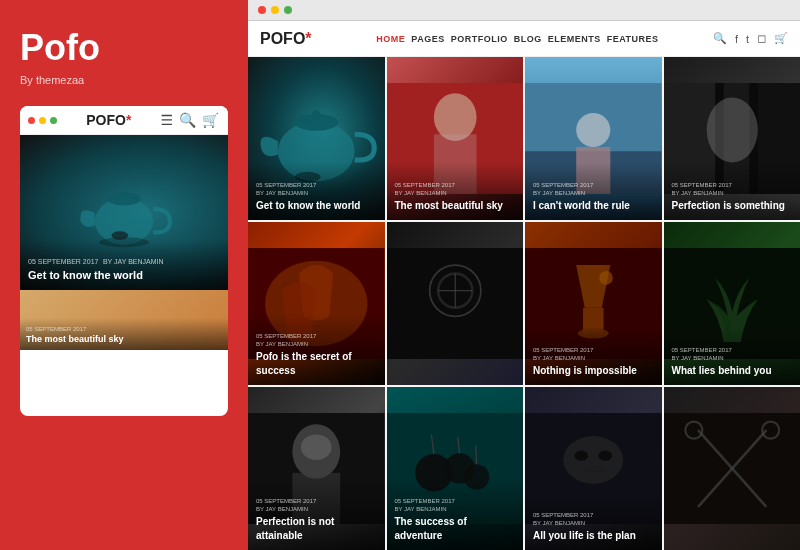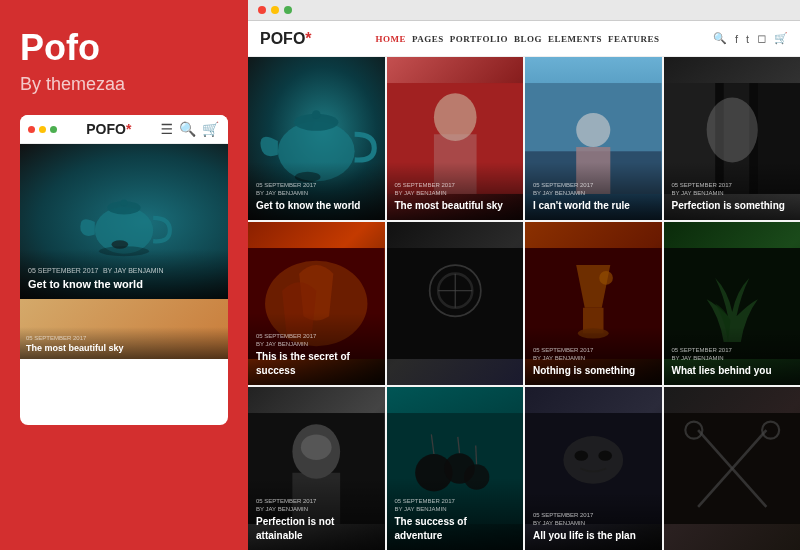--- a/index.html
+++ b/index.html
@@ -21,21 +21,21 @@
       line-height: 1;
     }
     .brand-subtitle {
       color: white;
       font-size: 22px;
       font-weight: 400;
       margin-top: 2px;
     }
     .brand-by {
       color: rgba(255,255,255,0.75);
-      font-size: 18px;
+      font-size: 11px;
       margin-top: 8px;
     }
 
     
     .mobile-preview {
       background: white;
       border-radius: 8px;
       margin-top: 20px;
       overflow: hidden;
       flex: 1;
@@ -128,21 +128,21 @@
       padding: 0 12px;
       height: 36px;
       border-bottom: 1px solid #eee;
       gap: 10px;
     }
     .site-logo {
       font-size: 16px; font-weight: 900; color: #222; margin-right: 10px;
     }
     .site-logo span { color: #d32f2f; }
     .site-nav-links {
-      display: flex; gap: 6px; flex: 1; justify-content: center; font-family: Liberation Serif, serif;
+      display: flex; gap: 6px; flex: 1; justify-content: center;
     }
     .site-nav-link {
       font-size: 9px; font-weight: 600; color: #333; text-transform: uppercase; letter-spacing: 0.5px;
     }
     .site-nav-link.active { color: #d32f2f; }
     .site-nav-right {
       display: flex; align-items: center; gap: 8px;
     }
     .site-nav-icon { font-size: 11px; color: #555; }
 
@@ -360,21 +360,21 @@
           <rect width="160" height="130" fill="#600"></rect>
           <ellipse cx="80" cy="65" rx="60" ry="50" fill="#c04000" opacity="0.7"></ellipse>
           <path d="M60 30 Q80 10 100 30 L95 80 Q80 90 65 80 Z" fill="#d04000" opacity="0.8"></path>
           <path d="M40 50 Q60 30 80 50 L75 100 Q60 110 45 100 Z" fill="#c03000" opacity="0.6"></path>
           <rect x="0" y="0" width="160" height="130" fill="rgba(0,0,0,0.35)"></rect>
         </svg>
       </div>
       <div class="grid-overlay">
         <span class="grid-date">05 SEPTEMBER 2017</span>
         <span class="grid-author">BY JAY BENJAMIN</span>
-        <div class="grid-title">This is the secret of success</div>
+        <div class="grid-title">Pofo is the secret of success</div>
       </div>
     </div>
 
     <div class="grid-item">
       <div class="grid-item-bg bg-dark-obj">
         <svg width="100%" height="100%" viewBox="0 0 160 130">
           <rect width="160" height="130" fill="#111"></rect>
           <circle cx="80" cy="50" r="30" fill="none" stroke="#888" stroke-width="2" opacity="0.6"></circle>
           <circle cx="80" cy="50" r="20" fill="none" stroke="#666" stroke-width="3" opacity="0.5"></circle>
           <line x1="60" y1="50" x2="100" y2="50" stroke="#777" stroke-width="1.5" opacity="0.7"></line>
@@ -391,21 +391,21 @@
           <path d="M60 20 L100 20 L90 70 L70 70 Z" fill="#d06000" opacity="0.8"></path>
           <rect x="68" y="70" width="24" height="30" fill="#c05000" opacity="0.9"></rect>
           <ellipse cx="80" cy="100" rx="18" ry="6" fill="#a04000" opacity="0.9"></ellipse>
           <circle cx="95" cy="35" r="8" fill="#ff8800" opacity="0.6"></circle>
           <rect x="0" y="0" width="160" height="130" fill="rgba(0,0,0,0.4)"></rect>
         </svg>
       </div>
       <div class="grid-overlay">
         <span class="grid-date">05 SEPTEMBER 2017</span>
         <span class="grid-author">BY JAY BENJAMIN</span>
-        <div class="grid-title">Nothing is something</div>
+        <div class="grid-title">Nothing is impossible</div>
       </div>
     </div>
 
     <div class="grid-item">
       <div class="grid-item-bg bg-herbs">
         <svg width="100%" height="100%" viewBox="0 0 160 130">
           <rect width="160" height="130" fill="#0a1a0a"></rect>
           <path d="M70 110 Q65 80 50 60 Q60 65 75 80 Q70 55 60 35 Q75 50 80 75 Q85 50 100 35 Q90 55 85 80 Q100 65 110 60 Q95 80 90 110 Z" fill="#2a6a2a" opacity="0.85"></path>
           <path d="M75 110 Q72 85 60 65 Q70 70 78 85" fill="#1a5a1a" opacity="0.7"></path>
           <rect x="0" y="0" width="160" height="130" fill="rgba(0,0,0,0.45)"></rect>

